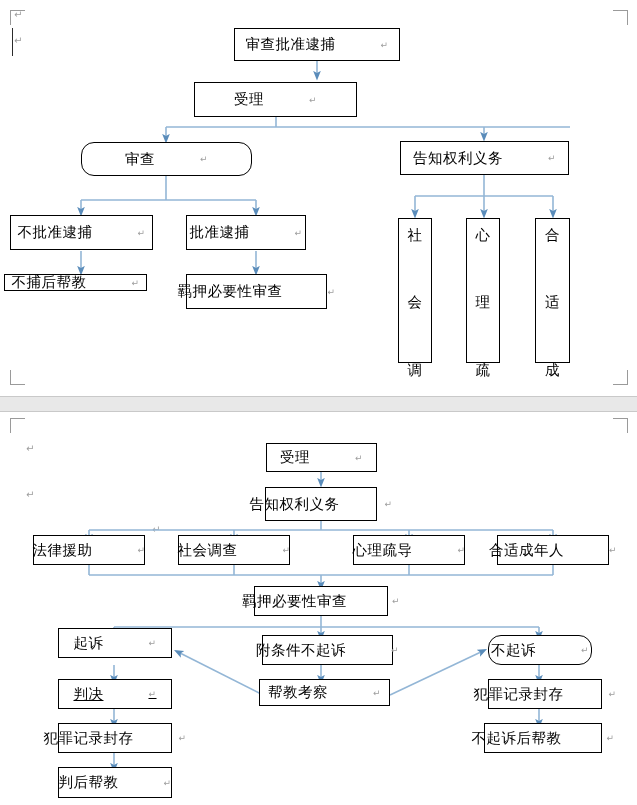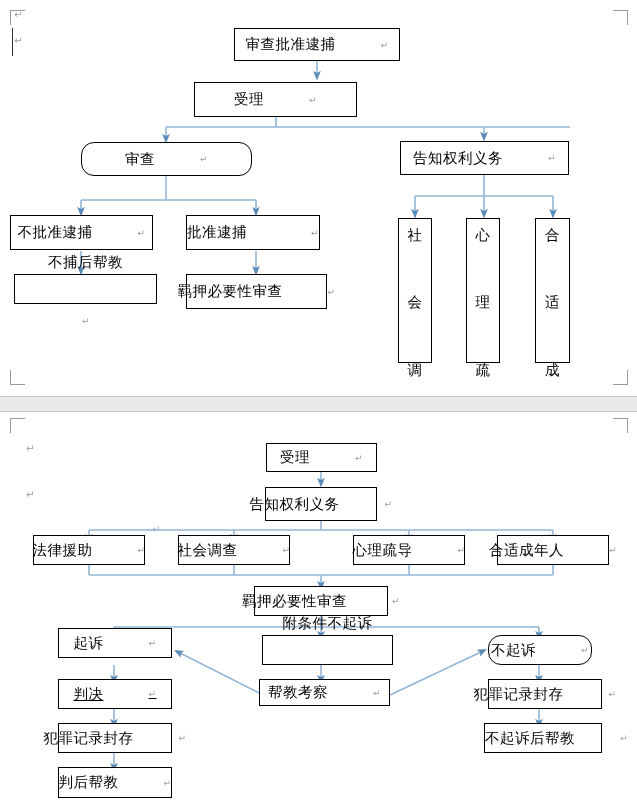--- a/index.html
+++ b/index.html
@@ -122,26 +122,26 @@
   <div class="box" style="left:400px;top:141px;width:169px;height:34px;">
     <span class="txt">告知权利义务</span>
       <span class="pmark">↵</span>
   </div>
 
   <div class="box" style="left:10px;top:215px;width:143px;height:35px;">
     <span class="txt">不批准逮捕</span>
       <span class="pmark">↵</span>
   </div>
 
-  <div class="box" style="left:186px;top:215px;width:134px;height:35px;justify-content:space-between;">
+  <div class="box" style="left:186px;top:215px;width:120px;height:35px;">
     <span class="txt">批准逮捕</span>
       <span class="pmark">↵</span>
   </div>
 
-  <div class="box" style="left:14px;top:274px;width:143px;height:30px;flex-direction:column;">
+  <div class="box" style="left:4px;top:274px;width:143px;height:17px;">
     <span class="txt">不捕后帮教</span>
       <span class="pmark">↵</span>
   </div>
 
   <div class="box" style="left:186px;top:274px;width:141px;height:35px;">
     <span class="txt">羁押必要性审查</span>
       <span class="pmark">↵</span>
   </div>
 
   <div class="box vert" style="left:398px;top:218px;width:34px;height:145px;">
@@ -259,21 +259,21 @@
   <div class="box" style="left:254px;top:174px;width:134px;height:30px;">
     <span class="txt">羁押必要性审查</span>
       <span class="pmark">↵</span>
   </div>
 
   <div class="box" style="left:58px;top:216px;width:114px;height:30px;">
     <span class="txt">起诉</span>
       <span class="pmark">↵</span>
   </div>
 
-  <div class="box" style="left:262px;top:223px;width:131px;height:30px;flex-direction:column;">
+  <div class="box" style="left:262px;top:223px;width:131px;height:30px;">
     <span class="txt">附条件不起诉</span>
       <span class="pmark">↵</span>
   </div>
 
   <div class="box" style="left:488px;top:223px;width:104px;height:30px;border-radius:13px;">
     <span class="txt">不起诉</span>
       <span class="pmark">↵</span>
   </div>
 
   <div class="box" style="left:58px;top:267px;width:114px;height:30px;text-decoration:underline;">
@@ -294,17 +294,17 @@
   <div class="box" style="left:488px;top:267px;width:114px;height:30px;">
     <span class="txt">犯罪记录封存</span>
       <span class="pmark">↵</span>
   </div>
 
   <div class="box" style="left:58px;top:355px;width:114px;height:31px;">
     <span class="txt">判后帮教</span>
       <span class="pmark">↵</span>
   </div>
 
-  <div class="box" style="left:484px;top:311px;width:118px;height:30px;justify-content:space-between;">
+  <div class="box" style="left:484px;top:311px;width:118px;height:30px;">
     <span class="txt">不起诉后帮教</span>
       <span class="pmark">↵</span>
   </div>
 </div>
 
 </body></html>

